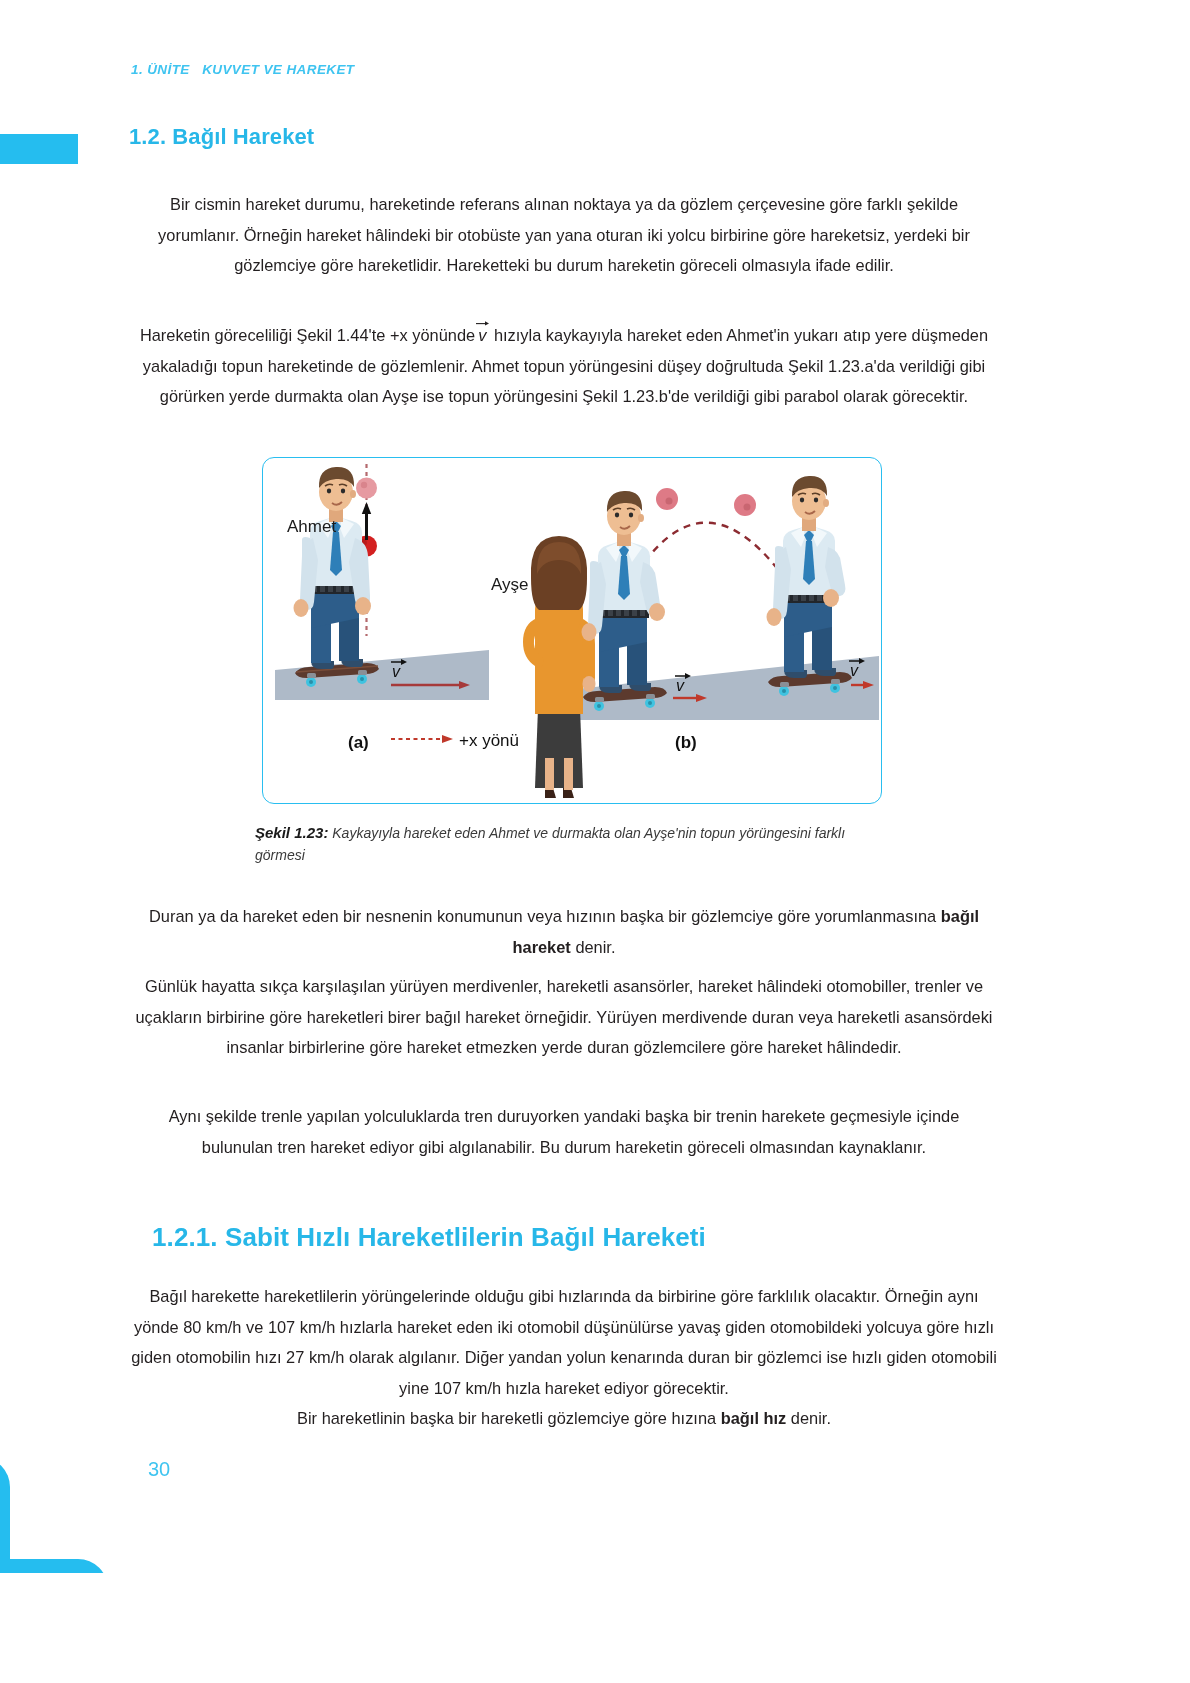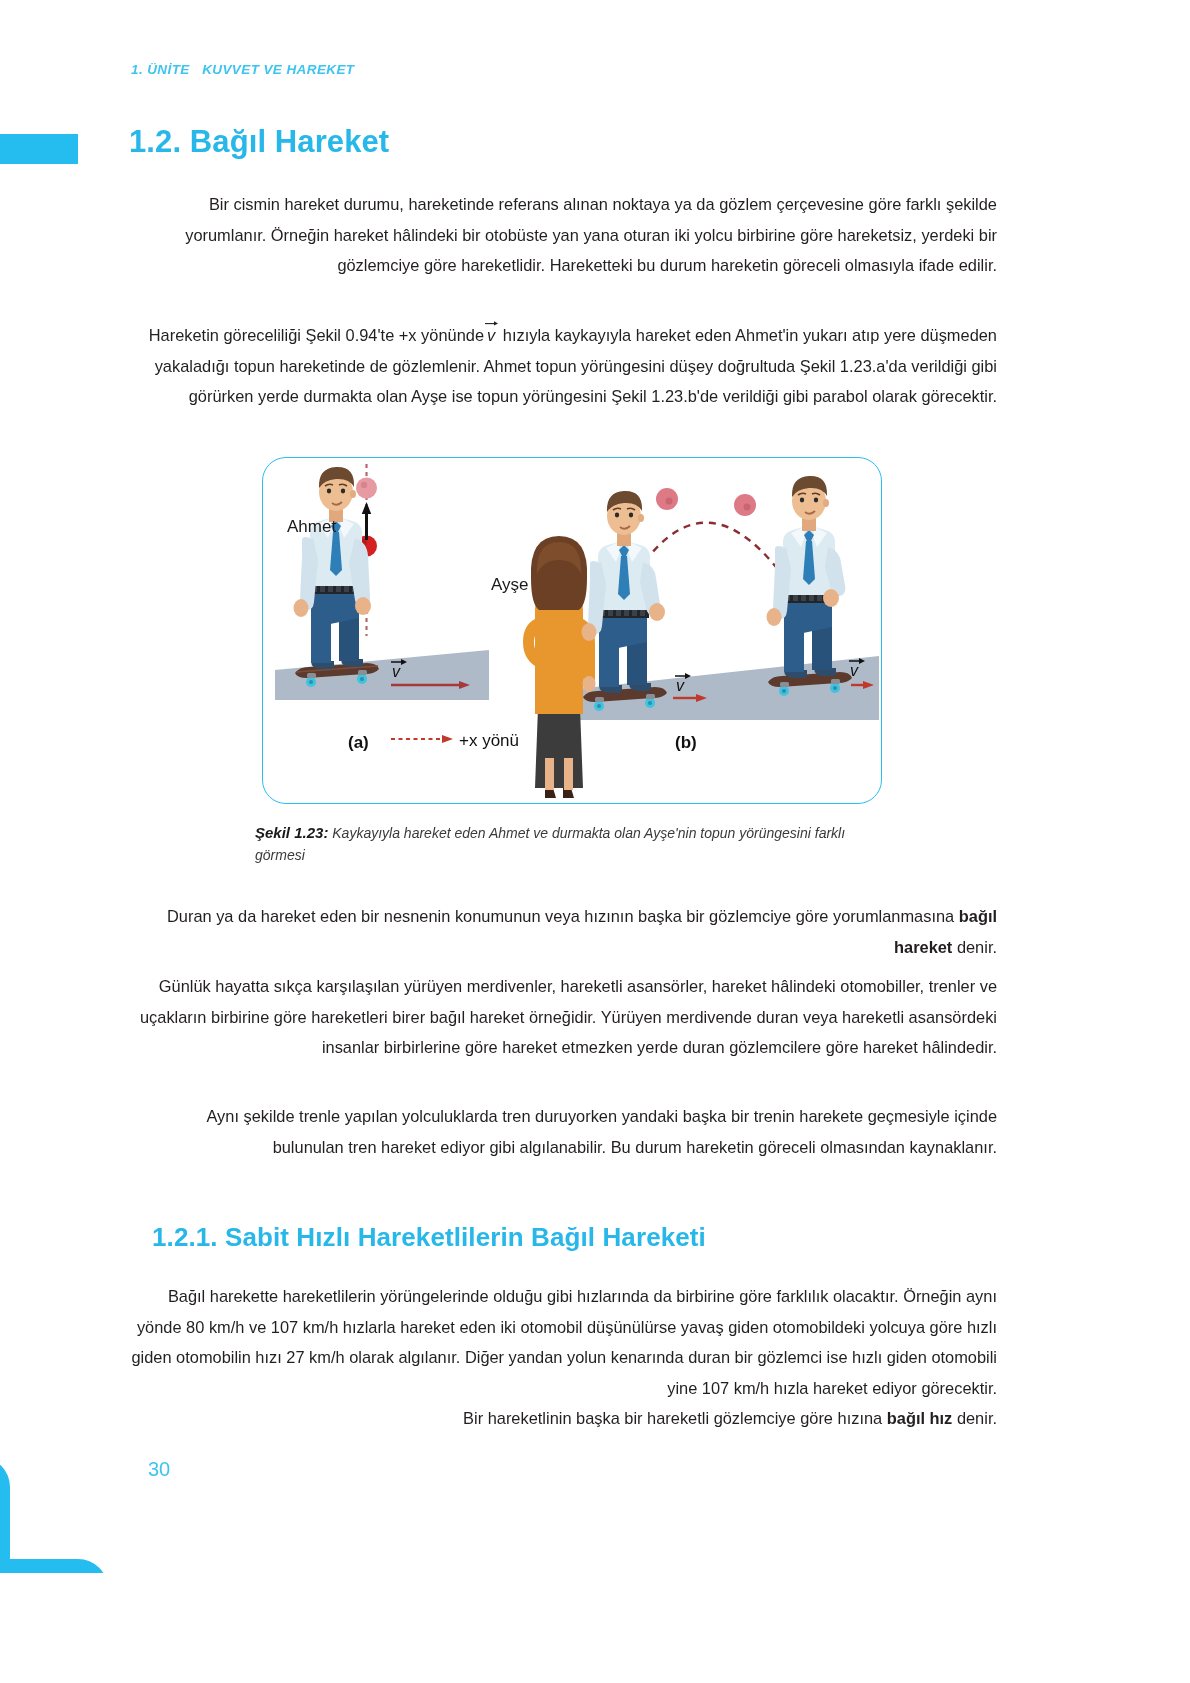--- a/index.html
+++ b/index.html
@@ -66,21 +66,21 @@
     letter-spacing: 0.4px;
     color: #3FC4F0;
     white-space: pre;
   }
 
   
   .h1 {
     position: absolute;
     left: 129px;
     top: 124px;
-    font-size: 31px;
+    font-size: 22px;
     font-weight: bold;
     color: #27B7E8;
     letter-spacing: 0.1px;
   }
   .h2 {
     position: absolute;
     left: 152px;
     top: 1222px;
     font-size: 26px;
     font-weight: bold;
@@ -90,21 +90,21 @@
   }
 
   
   .body-col {
     position: absolute;
     left: 131px;
     width: 866px;
     font-size: 16.4px;
     line-height: 30.5px;
     color: #231F20;
-    text-align: right;
+    text-align: center;
   }
   .body-col b { font-weight: bold; }
 
   .p1 { top: 189px; }
   .p2 { top: 320px; }
   .p3 { top: 901px; }
   .p4 { top: 971px; }
   .p5 { top: 1101px; }
   .p6 { top: 1281px; }
 
@@ -124,21 +124,21 @@
   .vec .bar svg { display: block; }
 
   
   .figure-box {
     position: absolute;
     left: 262px;
     top: 457px;
     width: 618px;
     height: 345px;
     border: 1.6px solid #29BEF0;
-    border-radius: 24px;
+    border-radius: 12px;
     background: #ffffff;
     overflow: hidden;
   }
   .figure-caption {
     position: absolute;
     left: 255px;
     top: 822px;
     width: 630px;
     font-size: 14px;
     line-height: 22px;
@@ -171,21 +171,21 @@
 
   <div class="running-head">1. ÜNİTE   KUVVET VE HAREKET</div>
 
   <div class="h1">1.2. Bağıl Hareket</div>
 
   <div class="body-col p1">
     <span>Bir cismin hareket durumu, hareketinde referans alınan noktaya ya da gözlem çerçevesine göre farklı şekilde yorumlanır. Örneğin hareket hâlindeki bir otobüste yan yana oturan iki yolcu birbirine göre hareketsiz, yerdeki bir gözlemciye göre hareketlidir. Hareketteki bu durum hareketin göreceli olmasıyla ifade edilir.</span>
   </div>
 
   <div class="body-col p2">
-    <span>Hareketin göreceliliği Şekil 0.94'te +x yönünde</span><span class="vec"><span class="bar">
+    <span>Hareketin göreceliliği Şekil 1.44'te +x yönünde</span><span class="vec"><span class="bar">
           <svg width="14" height="7" viewBox="0 0 14 7">
             <path d="M0 4.6 L10.5 4.6" stroke="#231F20" stroke-width="1.1" fill="none"></path>
             <path d="M9 2.3 L13 4.6 L9 6.6 Z" fill="#231F20"></path>
           </svg>
         </span><span>v</span></span>&nbsp;<span>hızıyla kaykayıyla hareket eden Ahmet'in yukarı atıp yere düşmeden yakaladığı topun hareketinde de gözlemlenir. Ahmet topun yörüngesini düşey doğrultuda Şekil 1.23.a'da verildiği gibi görürken yerde durmakta olan Ayşe ise topun yörüngesini Şekil 1.23.b'de verildiği gibi parabol olarak görecektir.</span>
   </div>
 
   <div class="figure-box">
     <svg width="616" height="343" viewBox="0 0 616 343">
       <defs>

